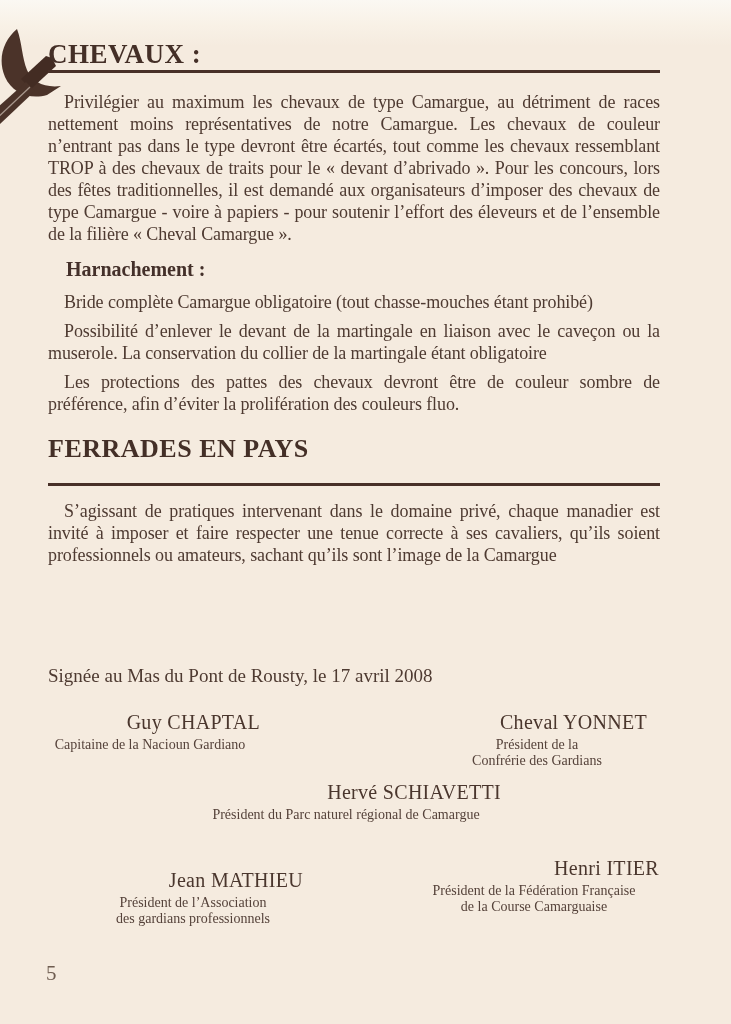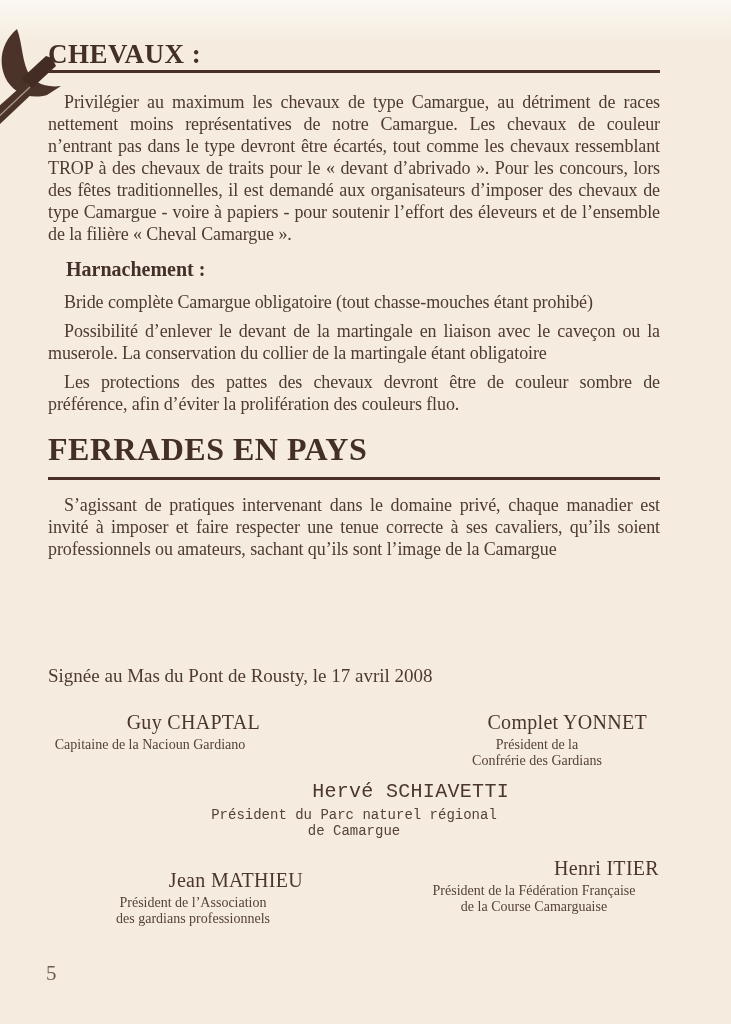--- a/index.html
+++ b/index.html
@@ -26,21 +26,21 @@
   }
   h1.rule-head{
     margin:0 0 18px 0;
     font-size:27px;line-height:28px;font-weight:bold;
     letter-spacing:.5px;color:#442f27;
     border-bottom:3px solid #483028;
     padding-bottom:2px;
   }
   h1.rule-head.second{
     margin-top:20px;margin-bottom:14px;
-    font-size:32px;line-height:28px;padding-bottom:14px;
+    font-size:26px;line-height:28px;padding-bottom:20px;
   }
   p.body{
     margin:0 0 7px 0;
     font-size:18px;line-height:22px;
     text-align:justify;text-indent:16px;
     letter-spacing:-.1px;
     color:#4e3a31;
   }
   p.body.intro{margin-bottom:12px;}
   h2.sub-head{
@@ -59,21 +59,21 @@
   .sig-name{
     font-size:20px;line-height:24px;color:#4a362d;letter-spacing:.3px;text-align:right;
   }
   .sig-title{
     margin-top:3px;
     font-size:14px;line-height:16px;color:#55423a;
     white-space:pre-line;
   }
   .sig-guy{left:40px;top:710px;width:220px;}
   .sig-hubert{left:427px;top:710px;width:220px;}
-  .sig-herve{left:199px;top:780px;width:310px;font-family:Liberation Mono, monospace;}
+  .sig-herve{left:191px;top:780px;width:310px;}
   .sig-jean{left:83px;top:868px;width:220px;}
   .sig-henri{left:409px;top:856px;width:250px;}
   .page-number{
     position:absolute;left:46px;top:960px;
     font-size:21px;line-height:26px;color:#6e5c50;
   }
 </style>
 </head>
 <body>
 
@@ -113,21 +113,21 @@
   </div>
 
   <div class="date-line">Signée au Mas du Pont de Rousty, le 17 avril 2008</div>
 
   <div class="sig sig-guy">
     <div class="sig-name">Guy CHAPTAL</div>
     <div class="sig-title">Capitaine de la Nacioun Gardiano</div>
   </div>
 
   <div class="sig sig-hubert">
-    <div class="sig-name">Complet YONNET</div>
+    <div class="sig-name">Cheval YONNET</div>
     <div class="sig-title">Président de la
 Confrérie des Gardians</div>
   </div>
 
   <div class="sig sig-herve">
     <div class="sig-name">Hervé SCHIAVETTI</div>
     <div class="sig-title">Président du Parc naturel régional de Camargue</div>
   </div>
 
   <div class="sig sig-jean">

